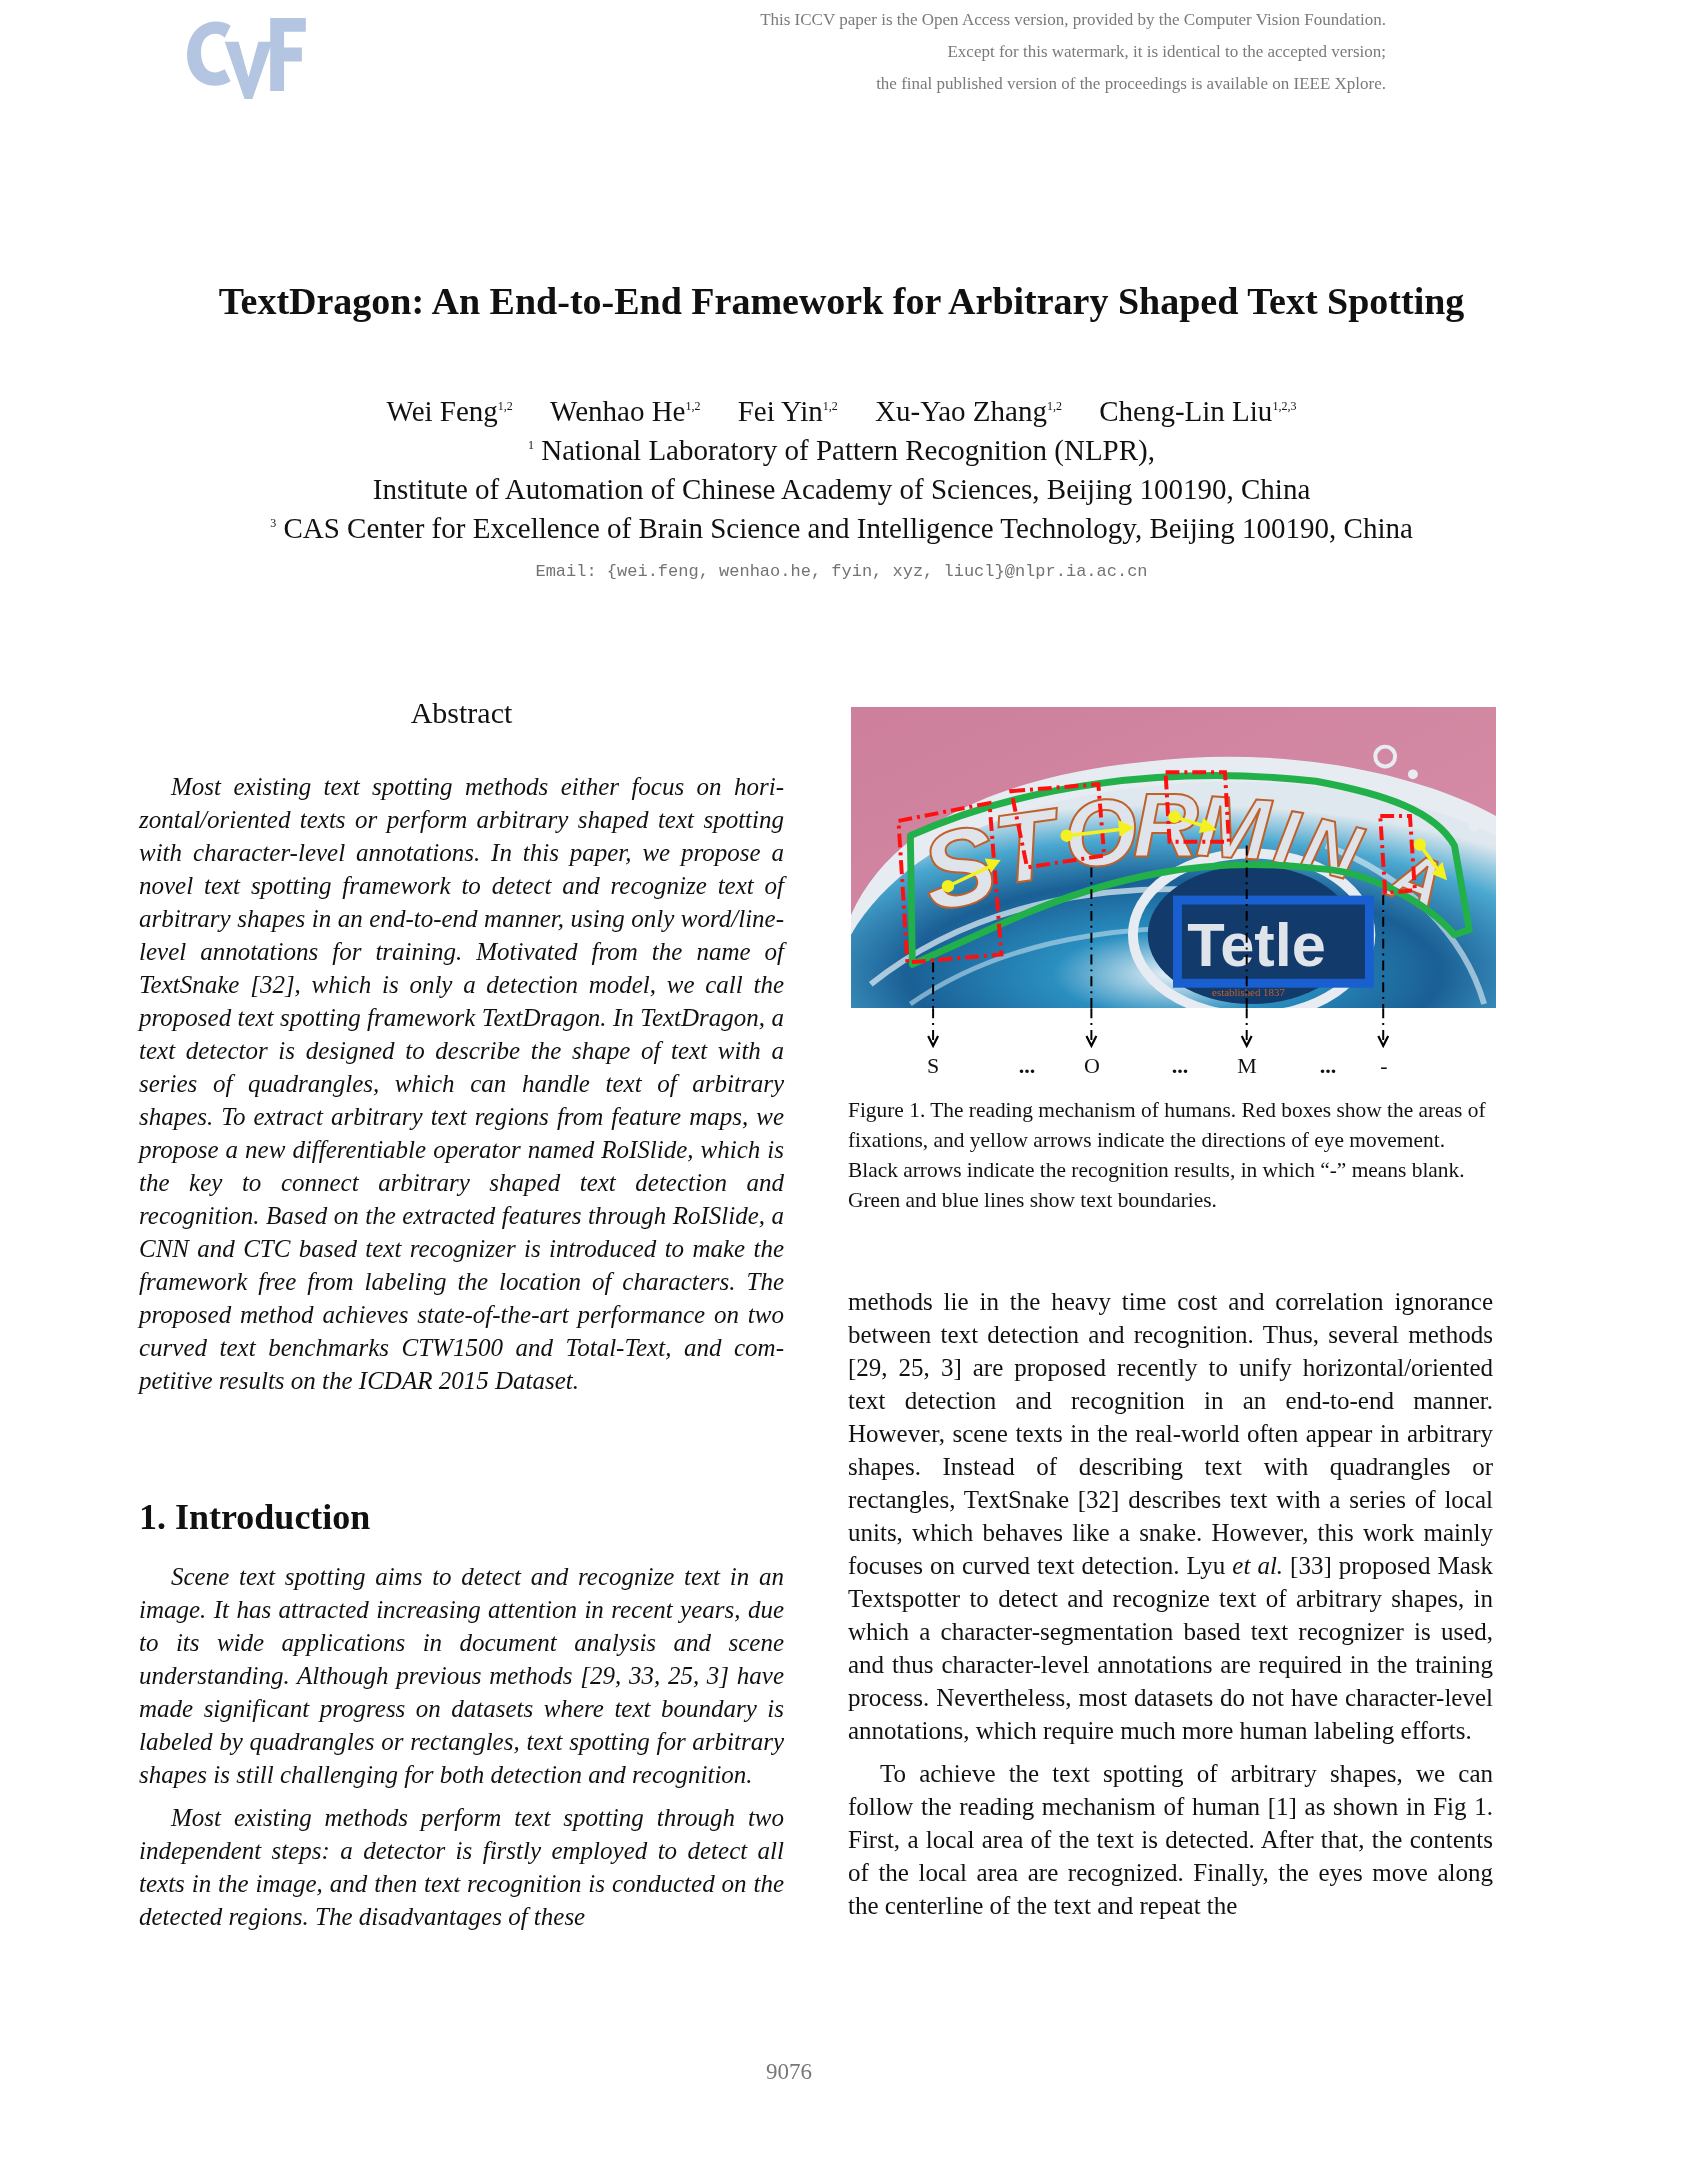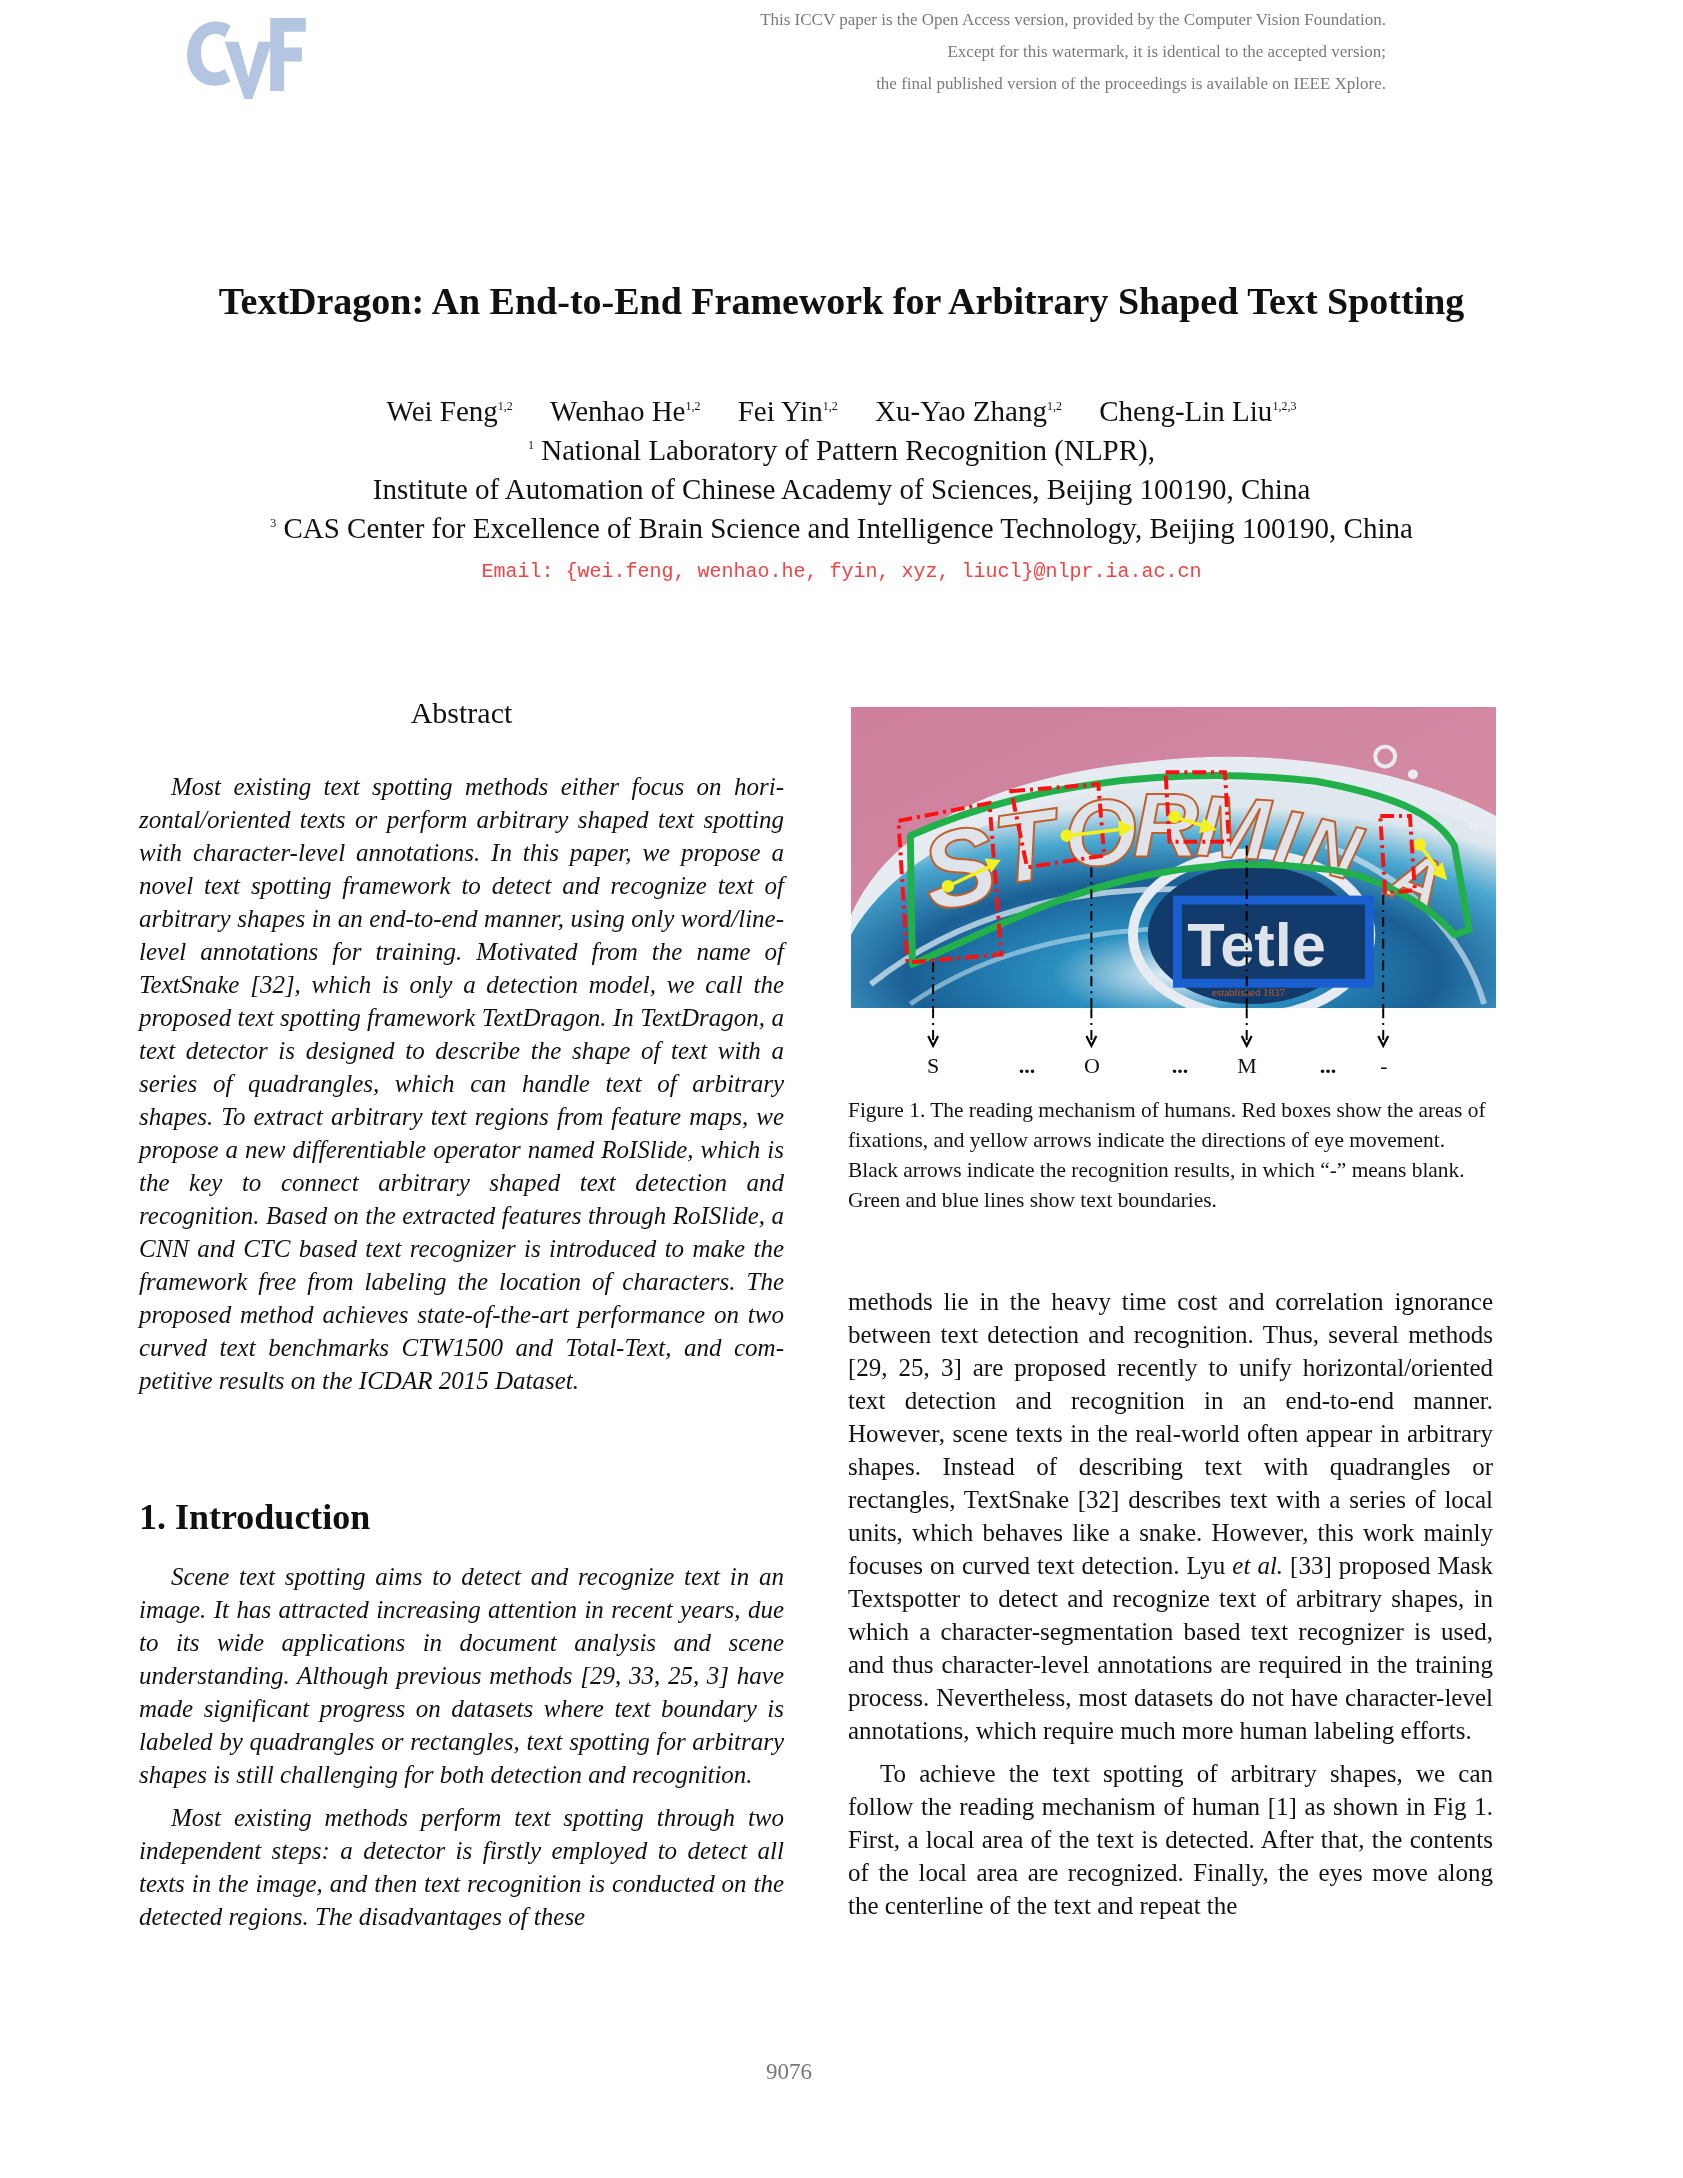--- a/index.html
+++ b/index.html
@@ -7,21 +7,21 @@
          font-family:"Liberation Serif", "DejaVu Serif", serif; color:#111; }
   .abs { position:absolute; }
   .watermark { left:297px; top:4px; width:1089px; text-align:right; color:#7a7a7a;
                font-size:17px; line-height:32px; }
   .cvf-logo { left:181px; top:12px; width:129px; height:87px; }
   .title { left:0; top:279px; width:1683px; text-align:center; font-weight:bold;
            font-size:38px; letter-spacing:0px; }
   .authors { left:0; top:392px; width:1683px; text-align:center; font-size:29px; line-height:39px; }
   .authors sup { font-size:12px; vertical-align:super; line-height:0; }
   .author { margin:0 15px; }
-  .email { font-family:"Liberation Mono", "DejaVu Sans Mono", monospace; font-size:20px; color:#ef4444; }
+  .email { font-family:"Liberation Mono", "DejaVu Sans Mono", monospace; font-size:17px; color:#737373; }
   .col { width:645px; font-size:25px; line-height:33px; text-align:justify; hyphens:manual; }
   .col p { margin:0; text-indent:32px; }
   .col p.noindent { text-indent:0; }
   .col p + p { margin-top:10px; }
   .left { left:139px; }
   .right { left:848px; width:645px; }
   .abstract-heading { left:139px; top:696px; width:645px; text-align:center; font-weight:normal; font-size:30px; }
   .abstract-body { top:770px; font-style:italic; }
   .intro-heading { left:139px; top:1496px; font-weight:bold; font-size:36px; }
   .intro-body { top:1560px;font-style:italic; }

